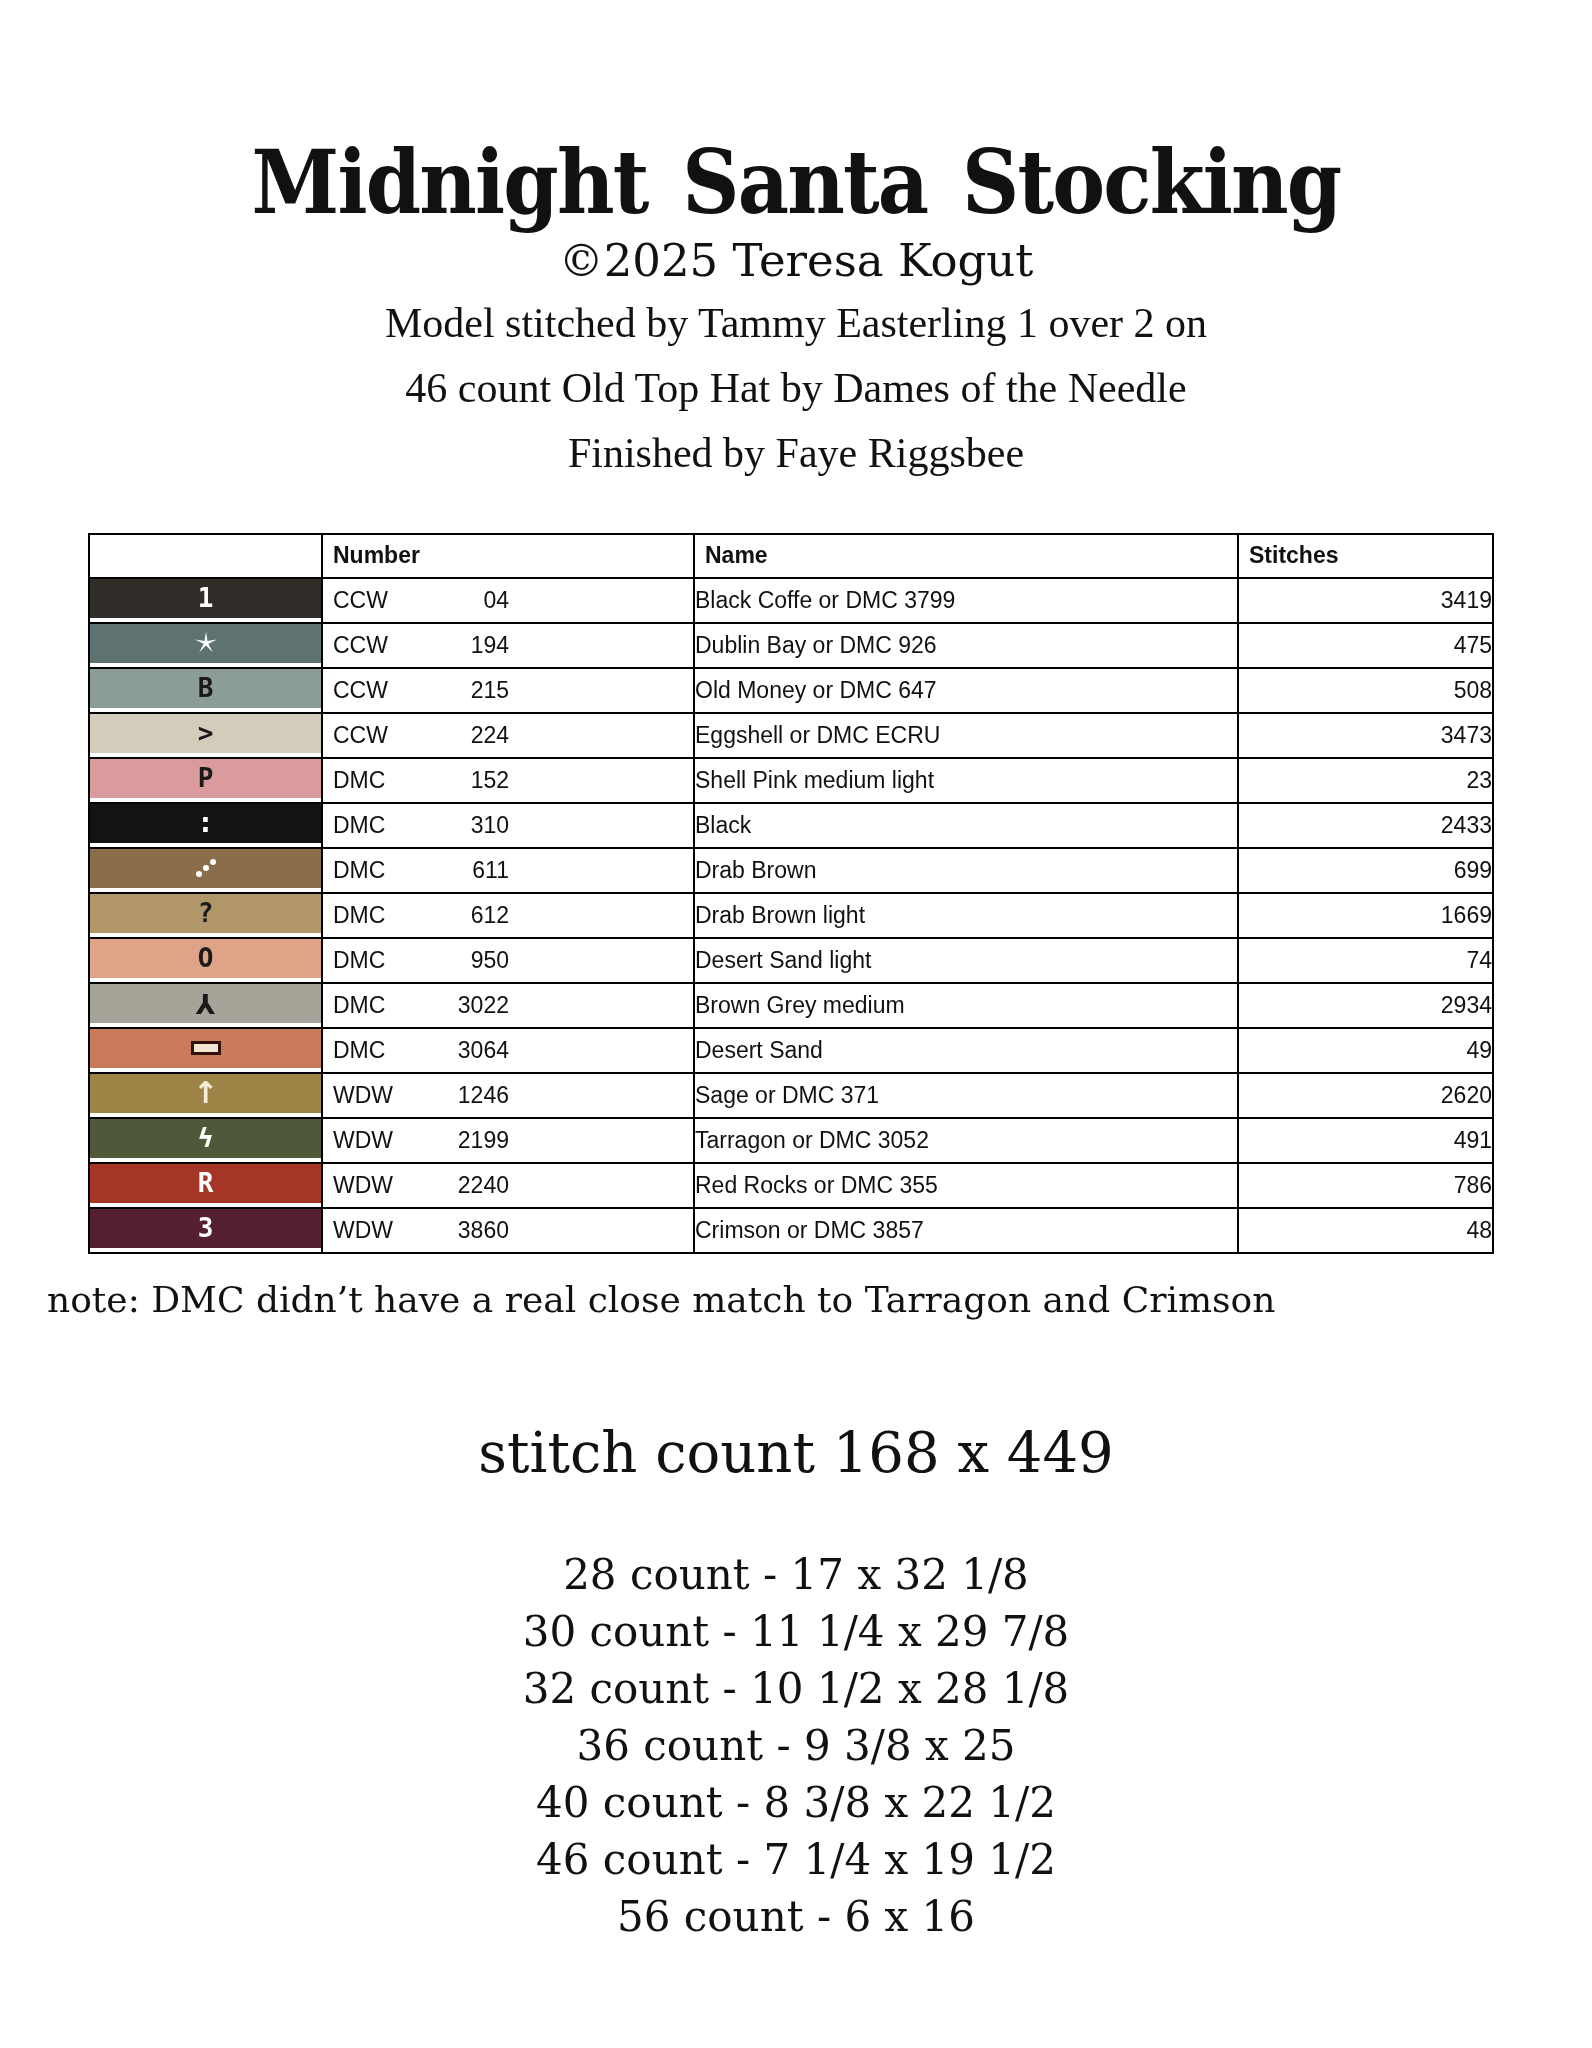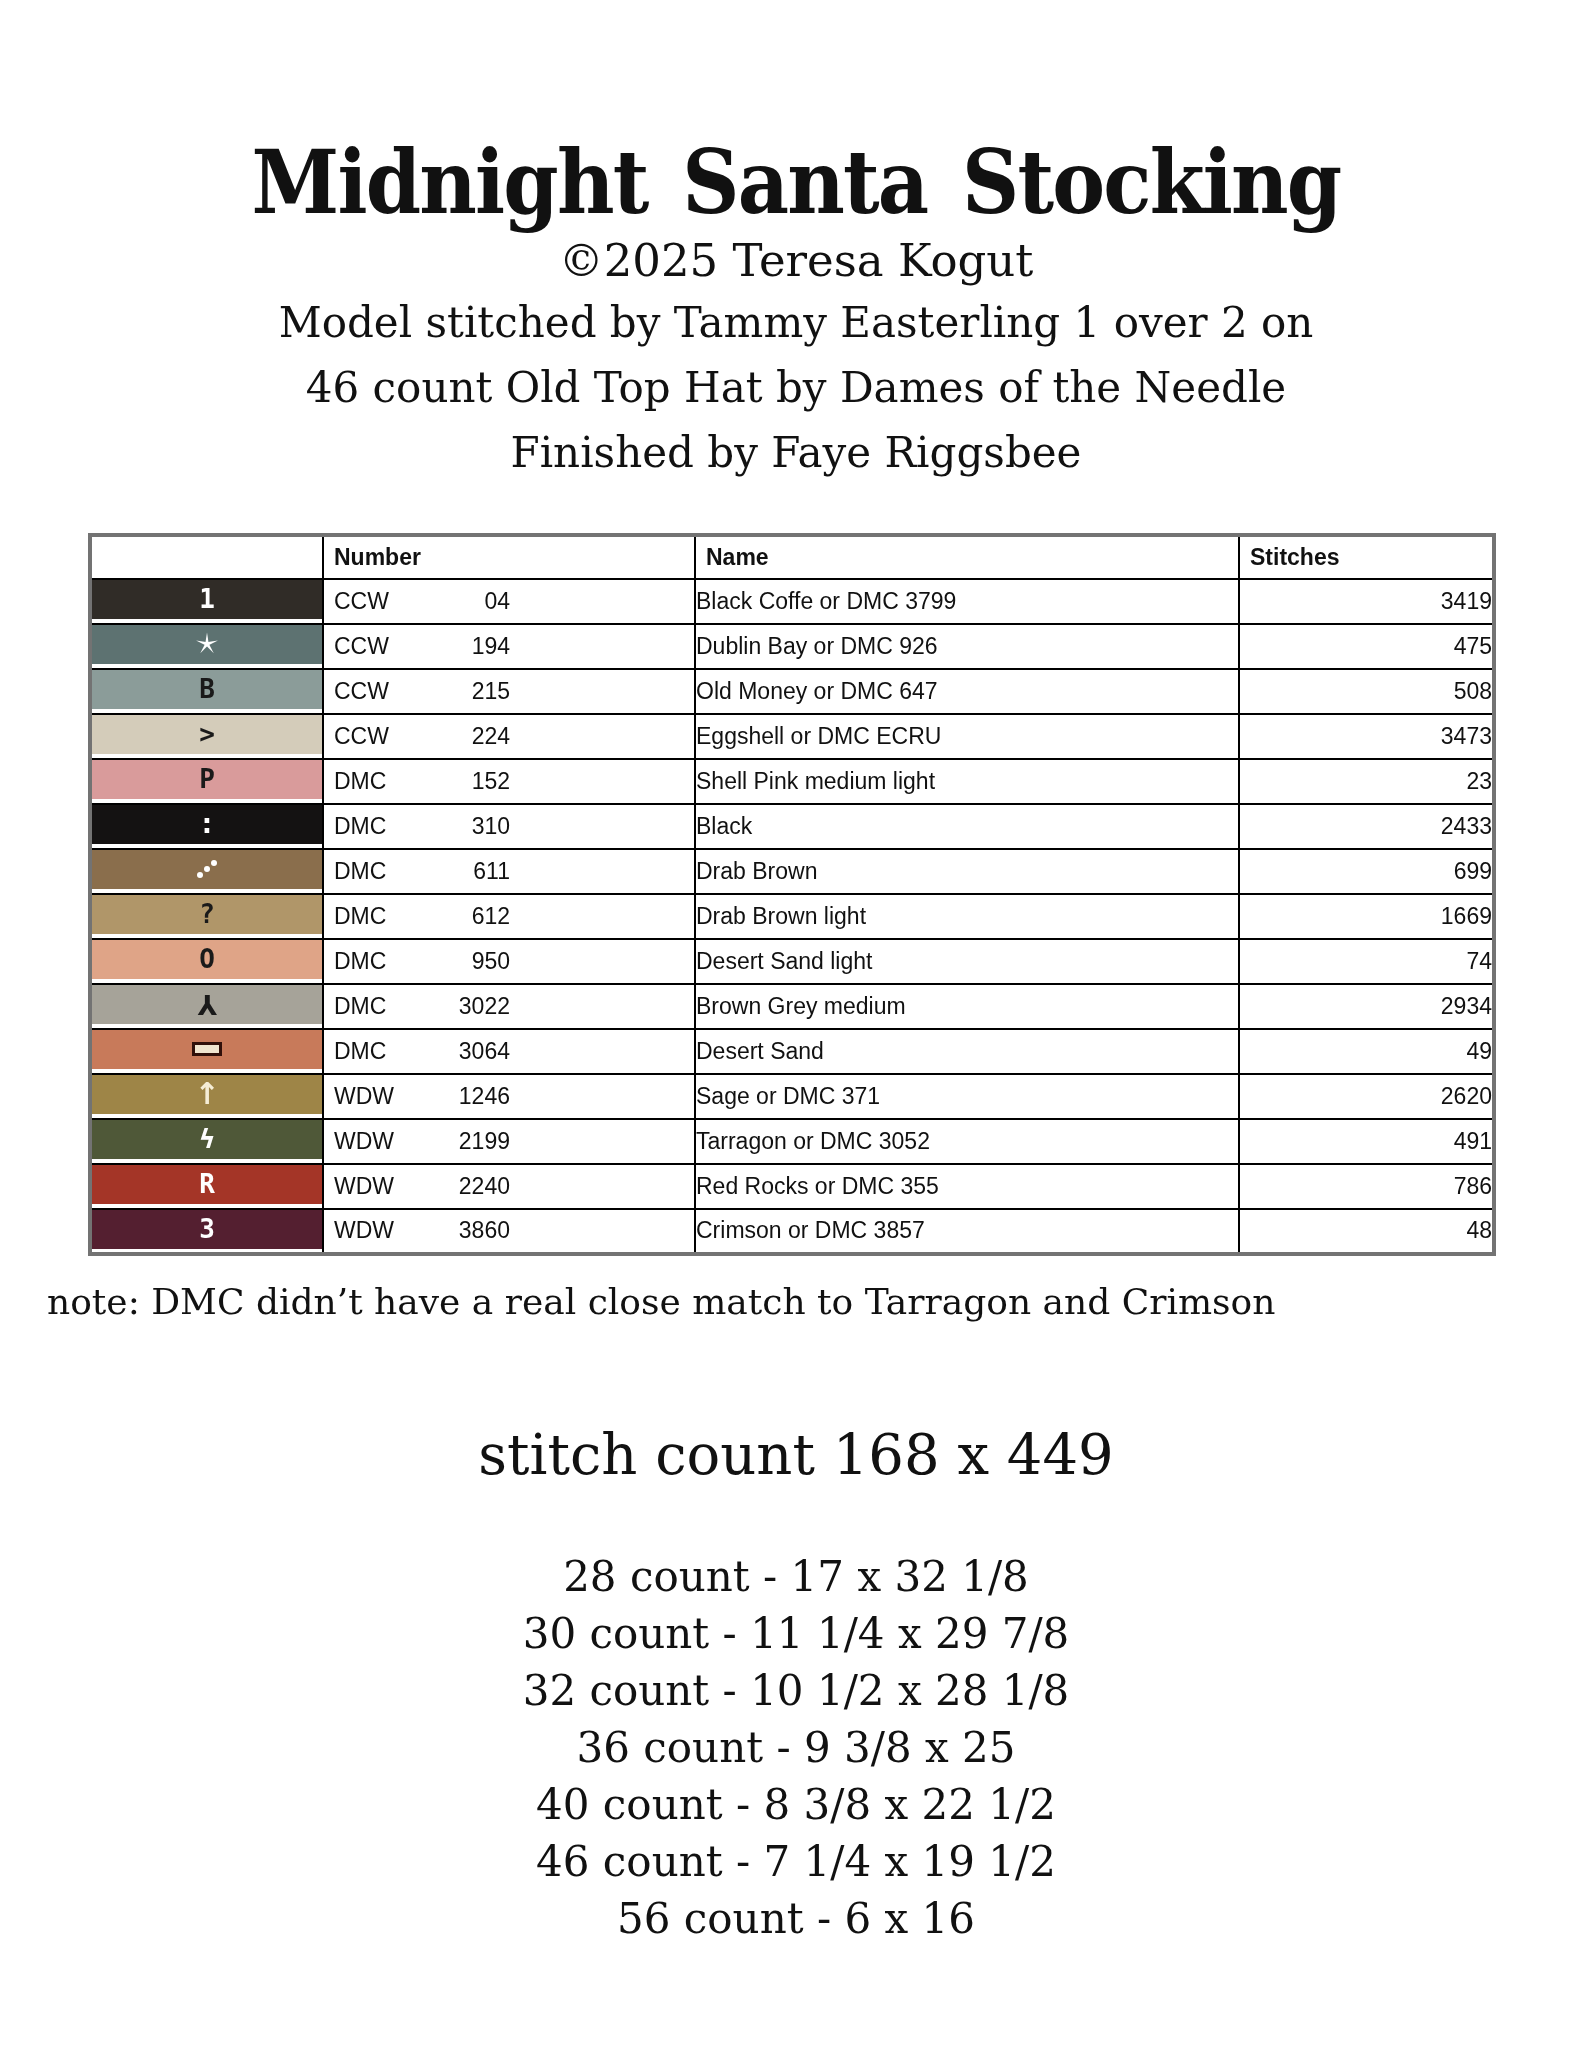--- a/index.html
+++ b/index.html
@@ -25,30 +25,31 @@
   }
   .copyright{
     margin:10px 0 8px 0;
     font-size:45px;
     line-height:1.1;
   }
   .subline{
     margin:9px;
     font-size:42px;
     line-height:56px;
+    font-family:Liberation Serif, serif;
   }
   .subline:first-of-type{margin-top:6px;}
 
   
   table.legend{
     border-collapse:collapse;
     table-layout:fixed;
     margin:52px 0 0 88px;
     width:1404px;
-    border:4px solid #737373;
+    border:2px solid #737373;
     font-family:"Liberation Sans", sans-serif;
     font-size:23px;
   }
   table.legend th, table.legend td{
     border:2px solid #000;
     padding:0;
     overflow:hidden;
   }
   table.legend tr{height:45px;}
   table.legend thead tr{height:44px;}

